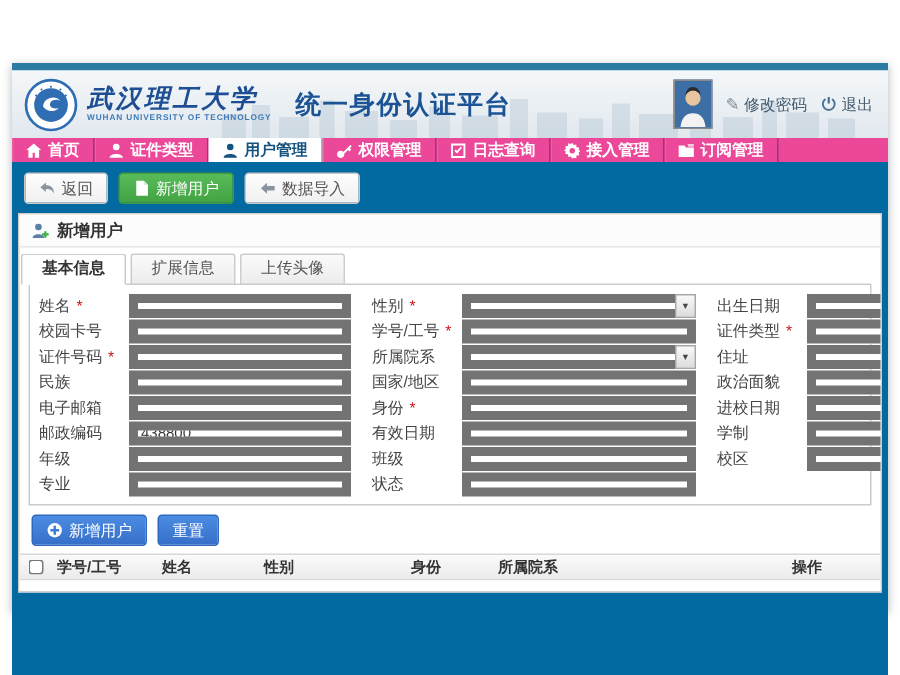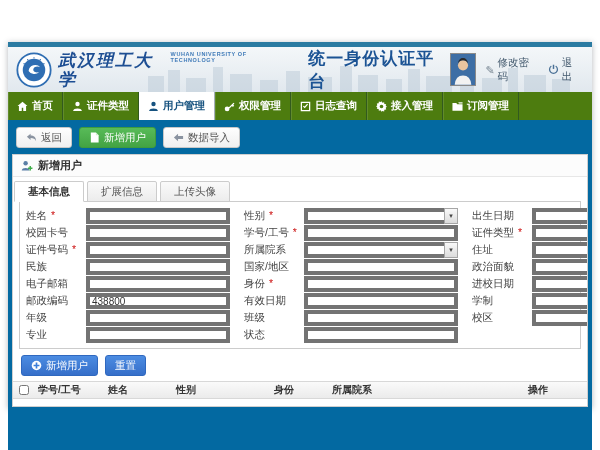--- a/index.html
+++ b/index.html
@@ -6,31 +6,31 @@
     font-family:"Liberation Sans",sans-serif;-webkit-font-smoothing:antialiased;overflow:hidden;position:relative}
   *{box-sizing:border-box}
   .app{position:absolute;left:8px;top:42px;width:584px;height:366px;background:#fff;
     box-shadow:0 1px 6px rgba(40,50,60,.35)}
   .topbar{height:5px;background:#2b7ba2}
   
   .hdr{height:45px;background:linear-gradient(#f4f7f9,#e1e8ee);position:relative;
     display:flex;align-items:center;padding:0 10px 0 8px;overflow:hidden}
   .skyline{position:absolute;bottom:0;left:0;width:584px;height:30px;pointer-events:none}
   .logo{width:36px;height:36px;flex:none;z-index:1}
-  .uni{display:flex;margin-left:6px;z-index:1}
+  .uni{display:flex;flex-direction:column;margin-left:6px;z-index:1}
   .uni-zh{font-family:"DejaVu Serif",serif;font-style:italic;font-weight:bold;font-size:17px;
     color:#1d4e93;letter-spacing:2px;line-height:19px}
   .uni-en{font-size:5.5px;color:#3f7ab8;letter-spacing:.6px;font-weight:bold}
   .platform{font-size:17px;font-weight:bold;color:#1b5394;margin-left:16px;z-index:1;letter-spacing:1px}
   .hdr-right{margin-left:auto;display:flex;align-items:center;gap:9px;z-index:1}
   .avatar{width:26px;height:33px;border:1px solid #8a8a8a;flex:none;cursor:pointer;background:#3d6ea5}
   .hlink{display:flex;align-items:center;gap:3px;font-size:10.5px;color:#445a6e;cursor:pointer}
   .pencil{font-size:11px;color:#7a8894;line-height:10px}
   
-  .nav{height:28px;background:#4d7c0f;display:flex}
+  .nav{height:16px;background:#ec4899;display:flex}
   .nav-item{display:flex;align-items:center;gap:4px;padding:0 9px;color:#fff;font-size:10.5px;
     font-weight:bold;border-right:1px solid rgba(0,30,60,.35);box-shadow:inset 1px 0 0 rgba(255,255,255,.12);
     cursor:pointer;white-space:nowrap}
   .nav-item.active{background:#ffffff;color:#16527f;box-shadow:none}
   .nico{display:inline-flex;width:11px;height:11px}
   .nico svg{width:11px;height:11px;fill:currentColor}
   
   .content{background:#0369a1;height:344px}
   .toolbar{display:flex;gap:7px;padding:7px 8px 6px}
   .btn{height:21px;display:inline-flex;align-items:center;gap:4px;padding:0 9px;font-size:10.5px;
@@ -48,21 +48,21 @@
   .tabs{display:flex;margin:4px 1px 0;position:relative;z-index:2}
   .tab{height:21px;line-height:19px;padding:0 13px;border:1px solid #ccc;margin-right:3px;
     background:linear-gradient(#fafafa,#ececec);color:#555;font-size:10.5px;cursor:pointer;
     border-radius:2px 2px 0 0}
   .tab.active{background:#fff;border-bottom-color:#fff;color:#333;font-weight:bold}
   .form-box{margin:-1px 6px 0;border:1px solid #ccc;background:#fff;padding:6px 6px 5px}
   .form-grid{display:grid;grid-template-columns:1fr 1fr 1fr;column-gap:14px;row-gap:1px}
   .field{display:flex;align-items:center;height:16px;font-size:10.5px;color:#444}
   .lbl{width:60px;flex:none;white-space:nowrap}
   .req{color:#cc1111;margin-left:1px}
-  .inp{flex:1;min-width:0;height:16px;border:4px solid #737373;background:#fff;font-size:10px;
+  .inp{flex:1;min-width:0;height:16px;border:6px solid #737373;background:#fff;font-size:10px;
     padding:0 2px;font-family:"Liberation Sans",sans-serif;color:#333}
   .sel{flex:1;display:flex;min-width:0}
   .sel .inp{border-right:none}
   .sel-btn{width:14px;height:16px;flex:none;border:1px solid #a6a6a6;
     background:linear-gradient(#f9f9f9,#dcdcdc);display:flex;align-items:center;justify-content:center;
     font-size:7px;color:#444;cursor:pointer}
   .date-btn{width:18px;height:16px;flex:none;margin-left:2px;border:1px solid #7ba7d7;
     background:#d9e8f6;border-radius:2px;display:flex;align-items:center;justify-content:center;cursor:pointer}
   .actions{display:flex;gap:7px;margin:6px 8px 5px}
   

